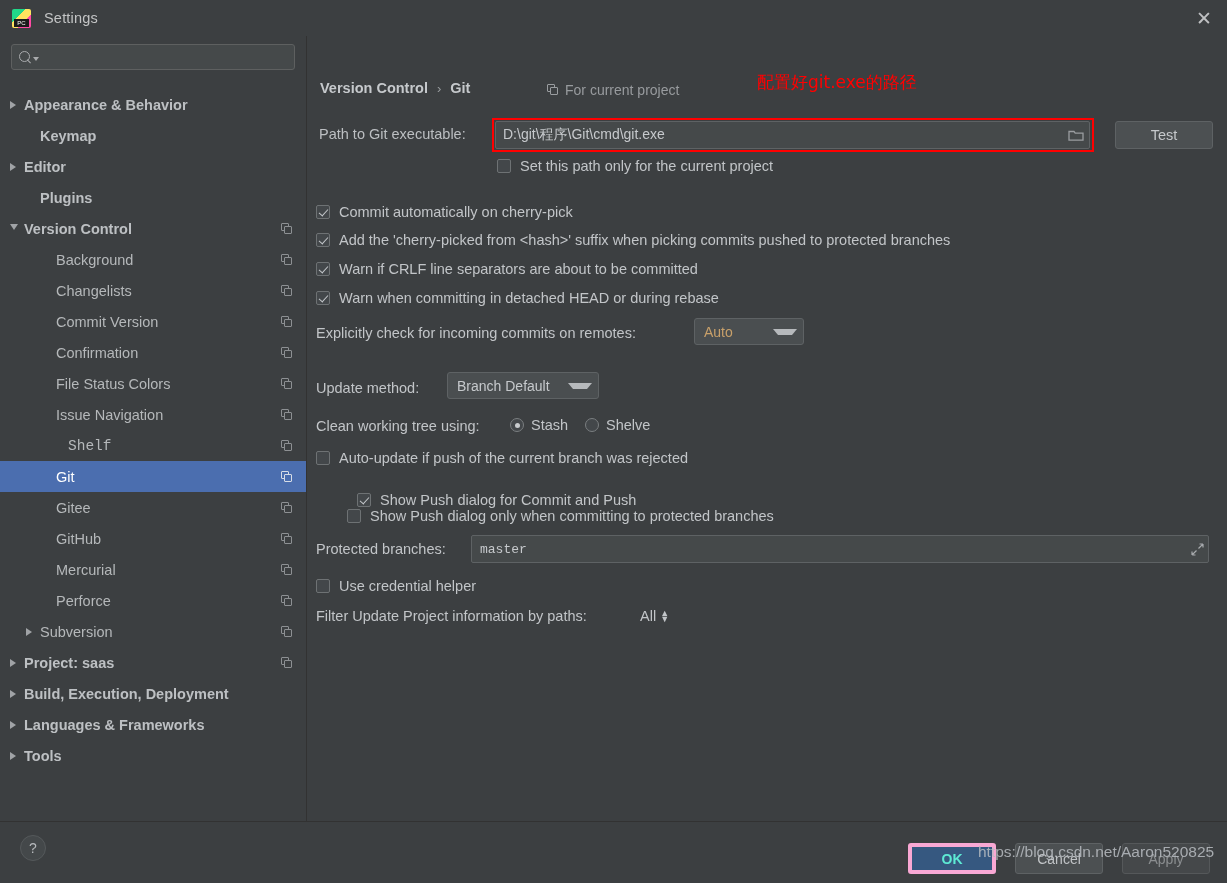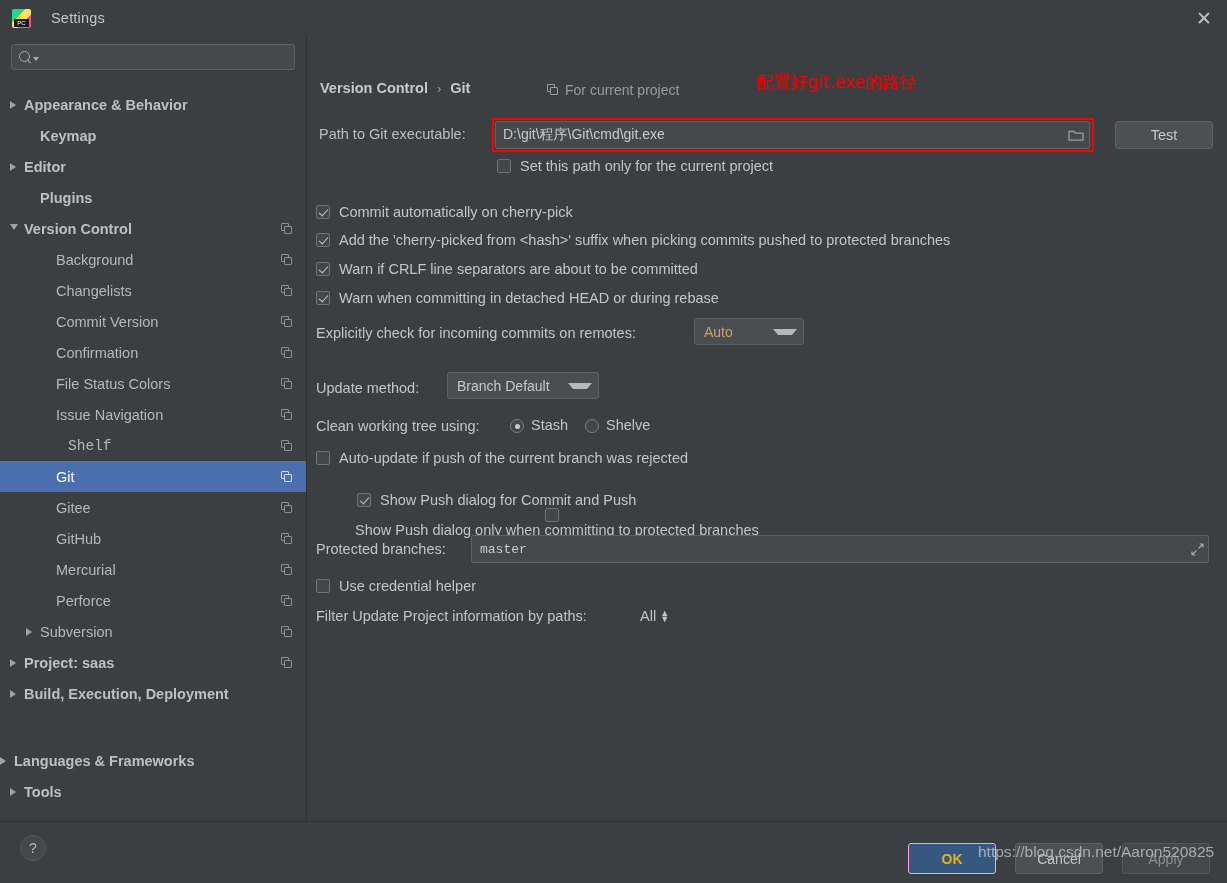--- a/index.html
+++ b/index.html
@@ -32,21 +32,21 @@
     display: flex; align-items: flex-end; justify-content: center;
   }
   .app-icon::after {
     content: "PC";
     position: absolute; left: 2px; right: 2px; bottom: 1px;
     height: 8px; background: #1b1b1b; color: #fff;
     font-size: 6px; line-height: 8px; text-align: center;
     font-family: "Liberation Sans", sans-serif;
   }
   .title-text {
-    margin-left: 20px;
+    margin-left: 13px;
     font-size: 14.5px; color: #c3c4c5; letter-spacing: .2px;
   }
   .close-btn {
     position: absolute; right: 0; top: 0;
     width: 46px; height: 36px;
     display: flex; align-items: center; justify-content: center;
     color: #bfc0c2; font-size: 19px; line-height: 1;
     cursor: pointer;
   }
 
@@ -205,21 +205,21 @@
     display: flex; align-items: center; padding: 0 6px 0 9px; cursor: pointer;
   }
   .combo .val { font-size: 14px; white-space: nowrap; }
   .combo .caret {
     margin-left: auto; padding-left: 14px;
     width: 0; height: 0;
     border-left: 5px solid transparent; border-right: 5px solid transparent;
     border-top: 6px solid #b6b9bc;
   }
 
-  .radio-wrap { position: absolute; display: flex; align-items: flex-end; }
+  .radio-wrap { position: absolute; display: flex; align-items: center; }
   .radio {
     width: 14px; height: 14px; border-radius: 50%;
     border: 1px solid #7a7e80; background: #43474a;
     margin-right: 7px; position: relative; cursor: pointer; flex: 0 0 14px;
   }
   .radio.on::after {
     content: ""; position: absolute; left: 3.5px; top: 3.5px;
     width: 5px; height: 5px; border-radius: 50%; background: #c8cbce;
   }
 
@@ -259,21 +259,21 @@
     width: 26px; height: 26px; border-radius: 50%;
     background: #44484a; border: 1px solid #55595b;
     color: #b6b9bc; font-size: 14px;
     display: flex; align-items: center; justify-content: center; cursor: pointer;
   }
   .btn {
     position: absolute; top: 21px; height: 31px; width: 88px;
     border-radius: 3px; font-size: 14px;
     display: flex; align-items: center; justify-content: center; cursor: pointer;
   }
-  .btn-ok { left: 908px; background: #365880; border: 1px solid #f9a8d4; color: #eab308; font-weight: bold; }
+  .btn-ok { left: 908px; background: #365880; border: 4px solid #f9a8d4; color: #5eead4; font-weight: bold; }
   .btn-cancel { left: 1015px; background: #4c5052; border: 1px solid #5e6264; color: #c0c3c6; }
   .btn-apply { left: 1122px; background: #45484a; border: 1px solid #55585a; color: #8b8e90; }
 
   .watermark {
     position: absolute; left: 978px; top: 843px;
     color: #b9bdc2; font-size: 15.5px; opacity: .85;
     font-family: "Liberation Sans", sans-serif;
     white-space: nowrap; pointer-events: none;
   }
 </style>
@@ -444,21 +444,21 @@
               <i class="a"></i>
               <i class="b"></i>
             </span>
           </div>
           <div class="tree-item bold" style="padding-left: 10px;">
             <span class="arrow-slot">
               <span class="arrow"></span>
             </span>
             <span>Build, Execution, Deployment</span>
           </div>
-          <div class="tree-item bold" style="padding-left: 0; margin-top: 36px;">
+          <div class="tree-item bold" style="padding-left: 10px;">
             <span class="arrow-slot">
               <span class="arrow"></span>
             </span>
             <span>Languages &amp; Frameworks</span>
           </div>
           <div class="tree-item bold" style="padding-left: 10px;">
             <span class="arrow-slot">
               <span class="arrow"></span>
             </span>
             <span>Tools</span>
@@ -551,21 +551,21 @@
       </div>
 
       <div class="cb-row" style="left:9px; top:414px;">
         <span class="cb"></span>
         <span class="cb-label">Auto-update if push of the current branch was rejected</span>
       </div>
       <div class="cb-row" style="left:9px; top:456px;margin-left:41px;">
         <span class="cb checked"></span>
         <span class="cb-label">Show Push dialog for Commit and Push</span>
       </div>
-      <div class="cb-row" style="left:48px; top:472px;flex-direction:column;">
+      <div class="cb-row" style="left:40px; top:472px;">
         <span class="cb"></span>
         <span class="cb-label">Show Push dialog only when committing to protected branches</span>
       </div>
 
       <div class="lbl" style="left:9px; top:505px;">Protected branches:</div>
       <div class="text-field" style="left:164px; top:499px; width:738px; height:28px;">
         <input type="text" value="master" style="">
         <span class="expand-icon">
           <svg width="13" height="13" viewBox="0 0 13 13">
             <path d="M12 1 L7.5 5.5 M12 1 L12 4.5 M12 1 L8.5 1" stroke="#a7aaad" stroke-width="1.2" fill="none"></path>

